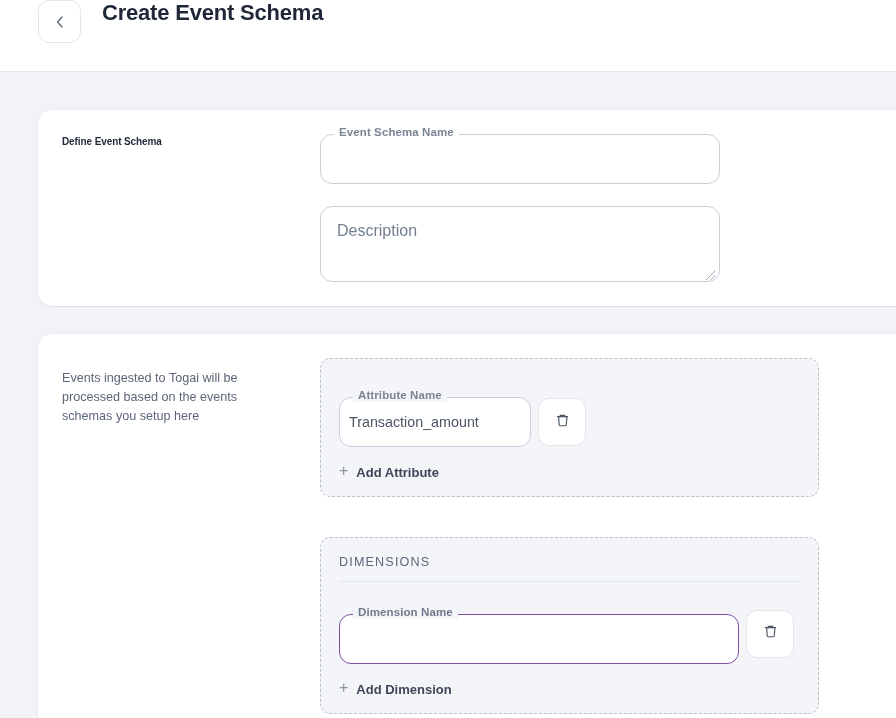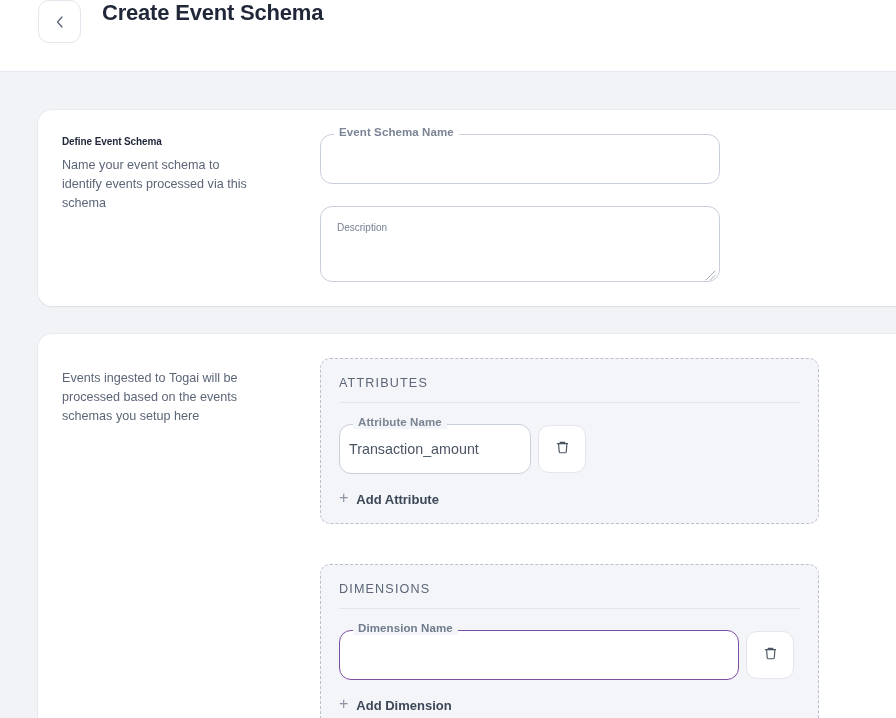--- a/index.html
+++ b/index.html
@@ -94,21 +94,21 @@
     position: relative;
     border: 1px solid #c9cfda;
     border-radius: 12px;
     background: #ffffff;
     height: 50px;
     display: flex;
     align-items: center;
     padding: 0 9px;
   }
 
-  .field.accent { border-color: #7d4fa0; border-width: 1.4px; }
+  .field.accent { border-color: #7d4fa0; border-width: 1.4px; margin-top: 11px; }
 
   .field-legend {
     position: absolute;
     top: -8px;
     left: 13px;
     padding: 0 5px;
     background: #ffffff;
     font-size: 11.5px;
     font-weight: bold;
     color: #7b8494;
@@ -142,21 +142,21 @@
     padding: 14px 16px;
   }
   .textarea-box textarea {
     width: 100%;
     height: 100%;
     border: none;
     outline: none;
     resize: none;
     background: transparent;
     font-family: inherit;
-    font-size: 10px;
+    font-size: 16px;
     color: #4b5563;
     line-height: 1.3;
   }
   .textarea-box textarea::placeholder { color: #737f90; opacity: 1; }
   .resize-grip {
     position: absolute;
     right: 3px;
     bottom: 3px;
     width: 11px;
     height: 11px;
@@ -242,21 +242,20 @@
     </span>
   </div>
   <div class="page-title">Create Event Schema</div>
 </div>
 
 <div class="page-body">
 
   <div class="card">
     <div class="card-left">
       <div class="card-heading">Define Event Schema</div>
-      <div class="card-desc">Name your event schema to identify events processed via this schema</div>
     </div>
 
     <div class="card-right">
       <div class="field field-name">
         <span class="field-legend">Event Schema Name</span>
       </div>
 
       <div class="textarea-box">
         <textarea placeholder="Description" style=""></textarea>
         <span class="resize-grip">
@@ -269,21 +268,20 @@
   </div>
 
   <div class="card">
     <div class="card-left">
       <div class="card-desc">Events ingested to Togai will be processed based on the events schemas you setup here</div>
     </div>
 
     <div class="card-right">
 
       <div class="group">
-        <div class="group-title">ATTRIBUTES</div>
 
         <div class="row">
           <div class="field attr-name">
             <span class="field-legend">Attribute Name</span>
             <input class="field-value" type="text" value="Transaction_amount" style="">
           </div>
 
 
           <div class="icon-btn">
             <span>

